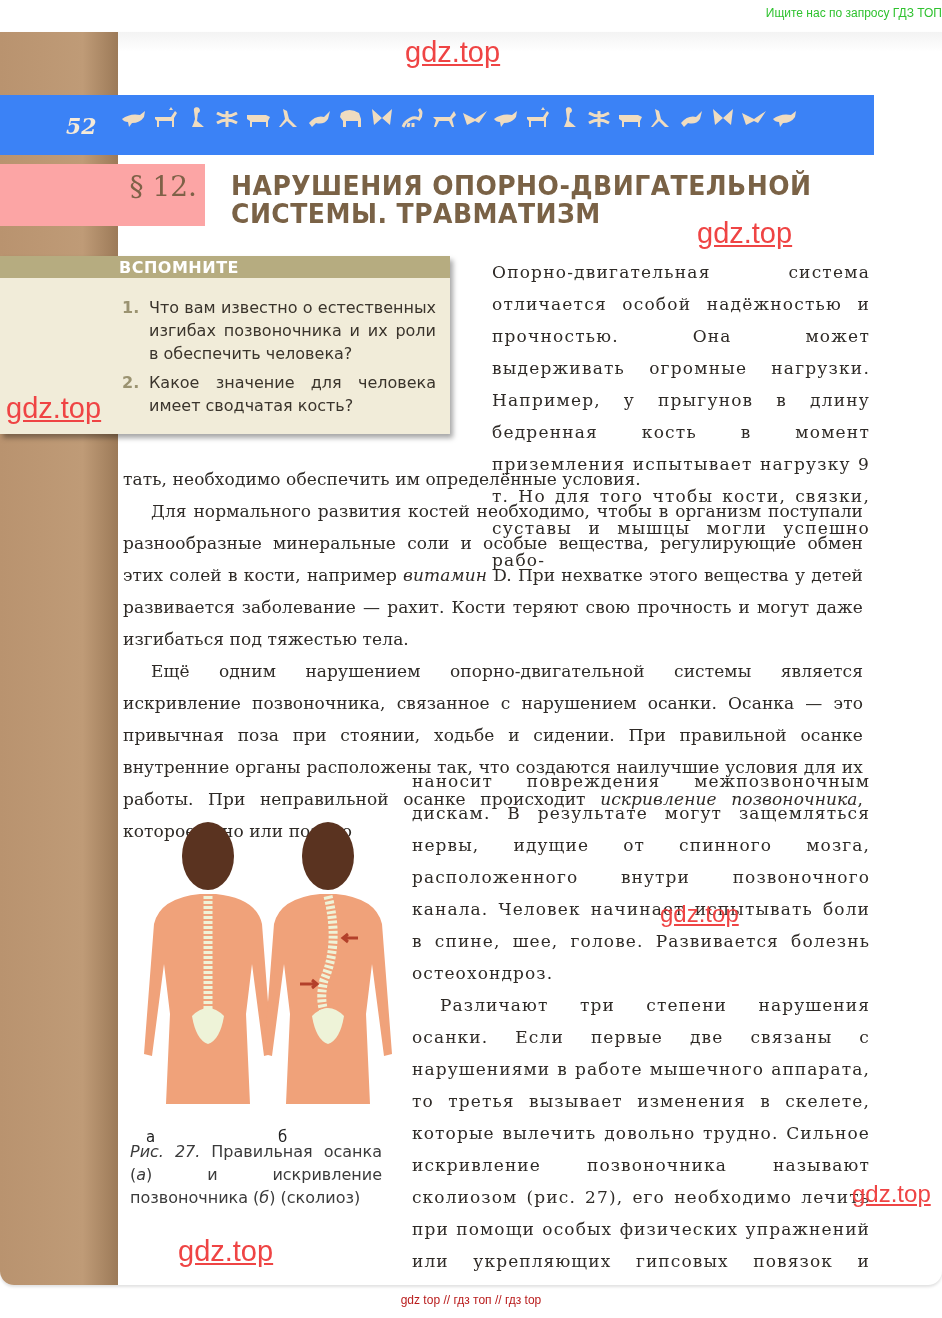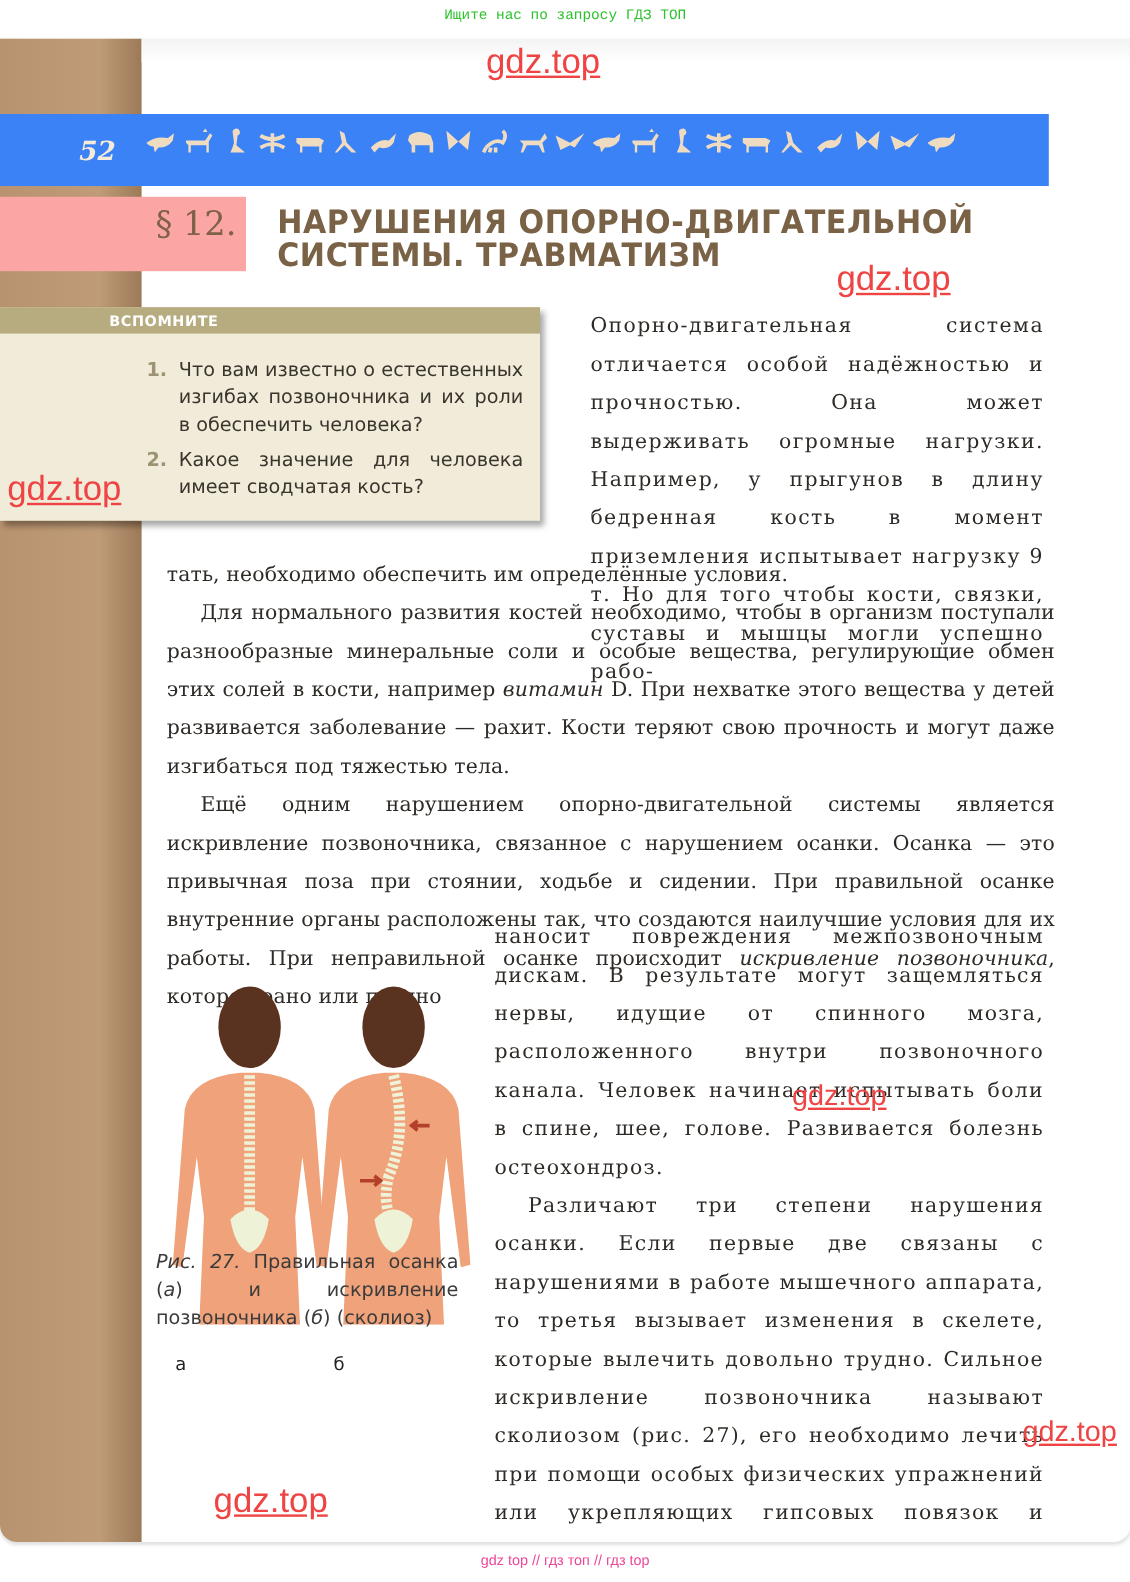--- a/index.html
+++ b/index.html
@@ -2,22 +2,22 @@
 <html><head>
 <meta charset="utf-8">
 <style>
   html, body { margin: 0; padding: 0; }
   body {
     width: 942px; height: 1318px; position: relative; overflow: hidden;
     background: #ffffff;
     font-family: "Liberation Serif", serif;
   }
   .top-banner {
-    position: absolute; top: 6px; left: 0; width: 942px; text-align: center;
-    font-family: Liberation Mono, monospace; font-size: 12px; color: #2fc22f;
+    position: absolute; top: 6px; left: 0; width: 942px; text-align: right;
+    font-family: Liberation Sans, sans-serif; font-size: 12px; color: #2fc22f;
   }
   .page {
     position: absolute; left: 0; top: 32px; width: 942px; height: 1253px;
     background: #ffffff; border-radius: 0 0 14px 14px;
     box-shadow: 0 2px 3px rgba(0,0,0,0.12);
     overflow: hidden;
   }
   .margin-strip {
     position: absolute; left: 0; top: 0; width: 118px; height: 1253px;
     background: linear-gradient(to right, #b9936f 0%, #bf9b77 70%, #9c7a58 100%);
@@ -52,54 +52,54 @@
     color: #7a6246; font-family: "DejaVu Sans", sans-serif; font-weight: bold;
     font-size: 27px; line-height: 28px; letter-spacing: 0.5px;
     transform: scaleX(0.93); transform-origin: left top;
   }
   .remember-box {
     position: absolute; left: 0; top: 224px; width: 450px; height: 178px;
     background: #f1ecd9; box-shadow: 3px 4px 5px rgba(0,0,0,0.35);
   }
   .remember-head {
     height: 22px; background: #b6ac80; color: #ffffff;
-    font-family: "DejaVu Sans", sans-serif; font-weight: bold; font-size: 12px;
-    padding-left: 91px; line-height: 24px; letter-spacing: 0.5px;
+    font-family: "DejaVu Sans", sans-serif; font-weight: bold; font-size: 16px;
+    padding-left: 119px; line-height: 24px; letter-spacing: 0.5px;
   }
   .remember-list { position: absolute; left: 122px; top: 40px; width: 314px;
     font-family: "DejaVu Sans", sans-serif; font-size: 16px; color: #3a342c; line-height: 23px; }
   .remember-item { display: flex; margin-bottom: 6px; }
   .remember-num { width: 27px; flex: none; color: #9b9371; font-weight: bold; }
   .remember-text { text-align: justify; }
   .body-text {
     position: absolute; color: #2e2a26;
     font-family: "DejaVu Serif", serif; font-size: 17px; line-height: 32px;
     text-align: justify; letter-spacing: 0.4px;
   }
   .body-text p { margin: 0; }
   .intro { left: 492px; top: 224px; width: 378px; letter-spacing: 1.2px; }
-  .full { left: 139px; width: 740px; letter-spacing: 0.1px; }
+  .full { left: 123px; width: 740px; letter-spacing: 0.1px; }
   .full p { text-indent: 28px; }
   .narrow { left: 412px; width: 458px; letter-spacing: 1.1px; }
   .narrow p.indent { text-indent: 28px; }
   .b { font-weight: normal; }
   .i { font-style: italic; }
   .figure { position: absolute; left: 130px; top: 762px; width: 270px; height: 330px; }
   .fig-label { position: absolute; font-family: "DejaVu Sans", sans-serif; font-size: 15px; color: #222; }
   .caption {
     position: absolute; left: 130px; top: 1100px; width: 252px;
     font-family: "DejaVu Sans", sans-serif; font-size: 16px; line-height: 23px; color: #3b3b3b;
     text-align: justify;
   }
   .watermark {
     position: absolute; font-family: "Liberation Sans", sans-serif; font-size: 29px; color: #ef4444; text-decoration: underline;
   }
   .bottom-banner {
     position: absolute; top: 1293px; left: 0; width: 942px; text-align: center;
-    font-family: "Liberation Sans", sans-serif; font-size: 12px; color: #ec4899;
+    font-family: "Liberation Sans", sans-serif; font-size: 12px; color: #b91c1c;
   }
 </style>
 </head>
 <body>
 
 <div class="top-banner">Ищите нас по запросу ГДЗ ТОП</div>
 
 <div class="page">
   <div class="margin-strip"></div>
   <div class="top-fade"></div>
@@ -227,21 +227,21 @@
         <path d="M198 102 Q210 150 194 186 Q188 210 198 226" stroke="#eef3d8" stroke-width="9" stroke-dasharray="3 2" fill="none"></path>
         <path d="M182 222 Q198 206 214 222 Q210 246 198 250 Q186 246 182 222Z" fill="#eef3d8"></path>
         <path d="M228 144 H214 M218 140 L213 144 L218 148" stroke="#b3402a" stroke-width="3" fill="none"></path>
         <path d="M170 190 H186 M182 186 L187 190 L182 194" stroke="#b3402a" stroke-width="3" fill="none"></path>
       </g>
     </svg>
     <span class="fig-label" style="left:16px; top:334px;">а</span>
     <span class="fig-label" style="left:148px; top:334px;">б</span>
   </div>
 
-  <div class="caption" style="top:1008px;"><span class="i">Рис. 27.</span><span> Правильная осанка (</span><span class="i">а</span><span>) и искривление позвоночника (</span><span class="i">б</span><span>) (сколиоз)</span></div>
+  <div class="caption" style="top:1108px;"><span class="i">Рис. 27.</span><span> Правильная осанка (</span><span class="i">а</span><span>) и искривление позвоночника (</span><span class="i">б</span><span>) (сколиоз)</span></div>
 
   <span class="watermark" style="left:405px; top:4px;">gdz.top</span>
   <span class="watermark" style="left:697px; top:185px;">gdz.top</span>
   <span class="watermark" style="left:6px; top:360px;">gdz.top</span>
   <span class="watermark" style="left:660px; top:868px; font-size:24px;">gdz.top</span>
   <span class="watermark" style="left:852px; top:1148px; font-size:24px;">gdz.top</span>
   <span class="watermark" style="left:178px; top:1203px;">gdz.top</span>
 </div>
 
 <div class="bottom-banner">gdz top  //  гдз топ  //  гдз top</div>

